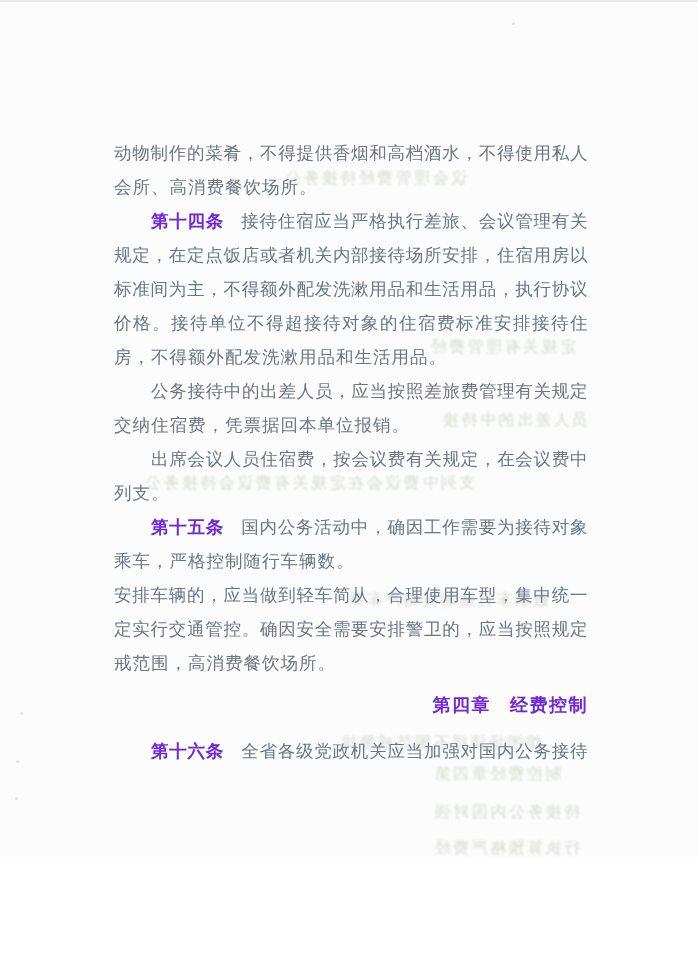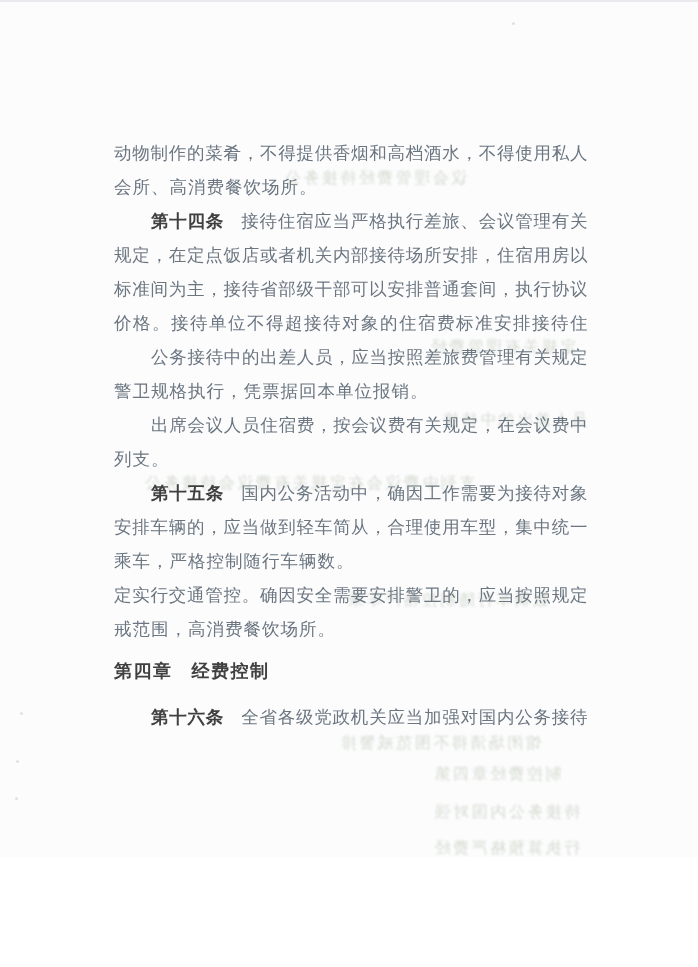--- a/index.html
+++ b/index.html
@@ -26,27 +26,27 @@
     white-space:nowrap;
   }
   .fill{
     white-space:normal;
     letter-spacing:.5px;
     text-align:justify;
     text-align-last:justify;
   }
   .indent{padding-left:37px;}
   .line b,.heading{
-    font-weight:bold;color:#404040;
+    font-weight:bold;color:#6d28d9;
   }
   .sp{display:inline-block;width:17px;}
   .heading{
     height:34px;line-height:34px;
     margin:8px 0 12px;
-    text-align:left;
+    text-align:right;
     font-size:18px;
     letter-spacing:1.5px;
   }
   .heading .gap{display:inline-block;width:19px;}
   .footer{
     position:absolute;top:871px;left:510px;width:92px;height:18px;
     display:flex;justify-content:space-between;align-items:center;
     font-size:15px;color:#989fa9;letter-spacing:0;
   }
   .bleed{
@@ -83,32 +83,33 @@
   <div class="spk" style="left:16px;top:760px;"></div>
   <div class="spk" style="left:15px;top:797px;"></div>
   <div class="spk" style="left:512px;top:22px;"></div>
 
   <div class="textcol">
     <div class="line fill"><span>动物制作的菜肴，不得提供香烟和高档酒水，不得使用私人</span></div>
     <div class="line"><span>会所、高消费餐饮场所。</span></div>
 
     <div class="line fill indent"><b>第十四条</b><span class="sp"></span><span>接待住宿应当严格执行差旅、会议管理有关</span></div>
     <div class="line fill"><span>规定，在定点饭店或者机关内部接待场所安排，住宿用房以</span></div>
-    <div class="line fill"><span>标准间为主，接待省部级干部可以安排普通套间，执行协议</span></div>
+    <div class="line fill"><span>标准间为主，不得额外配发洗漱用品和生活用品，执行协议</span></div>
     <div class="line fill"><span>价格。接待单位不得超接待对象的住宿费标准安排接待住</span></div>
+    <div class="line"><span>房，不得额外配发洗漱用品和生活用品。</span></div>
 
     <div class="line fill indent"><span>公务接待中的出差人员，应当按照差旅费管理有关规定</span></div>
-    <div class="line"><span>警卫规格执行，凭票据回本单位报销。</span></div>
+    <div class="line"><span>交纳住宿费，凭票据回本单位报销。</span></div>
 
     <div class="line fill indent"><span>出席会议人员住宿费，按会议费有关规定，在会议费中</span></div>
     <div class="line"><span>列支。</span></div>
 
     <div class="line fill indent"><b>第十五条</b><span class="sp"></span><span>国内公务活动中，确因工作需要为接待对象</span></div>
+    <div class="line"><span>乘车，严格控制随行车辆数。</span></div>
     <div class="line fill"><span>安排车辆的，应当做到轻车简从，合理使用车型，集中统一</span></div>
-    <div class="line"><span>乘车，严格控制随行车辆数。</span></div>
 
     <div class="line fill"><span>定实行交通管控。确因安全需要安排警卫的，应当按照规定</span></div>
     <div class="line"><span>戒范围，高消费餐饮场所。</span></div>
 
     <div class="heading"><span>第四章</span><span class="gap"></span><span>经费控制</span></div>
 
     <div class="line fill indent"><b>第十六条</b><span class="sp"></span><span>全省各级党政机关应当加强对国内公务接待</span></div>
   </div>
 
   <div class="footer">

